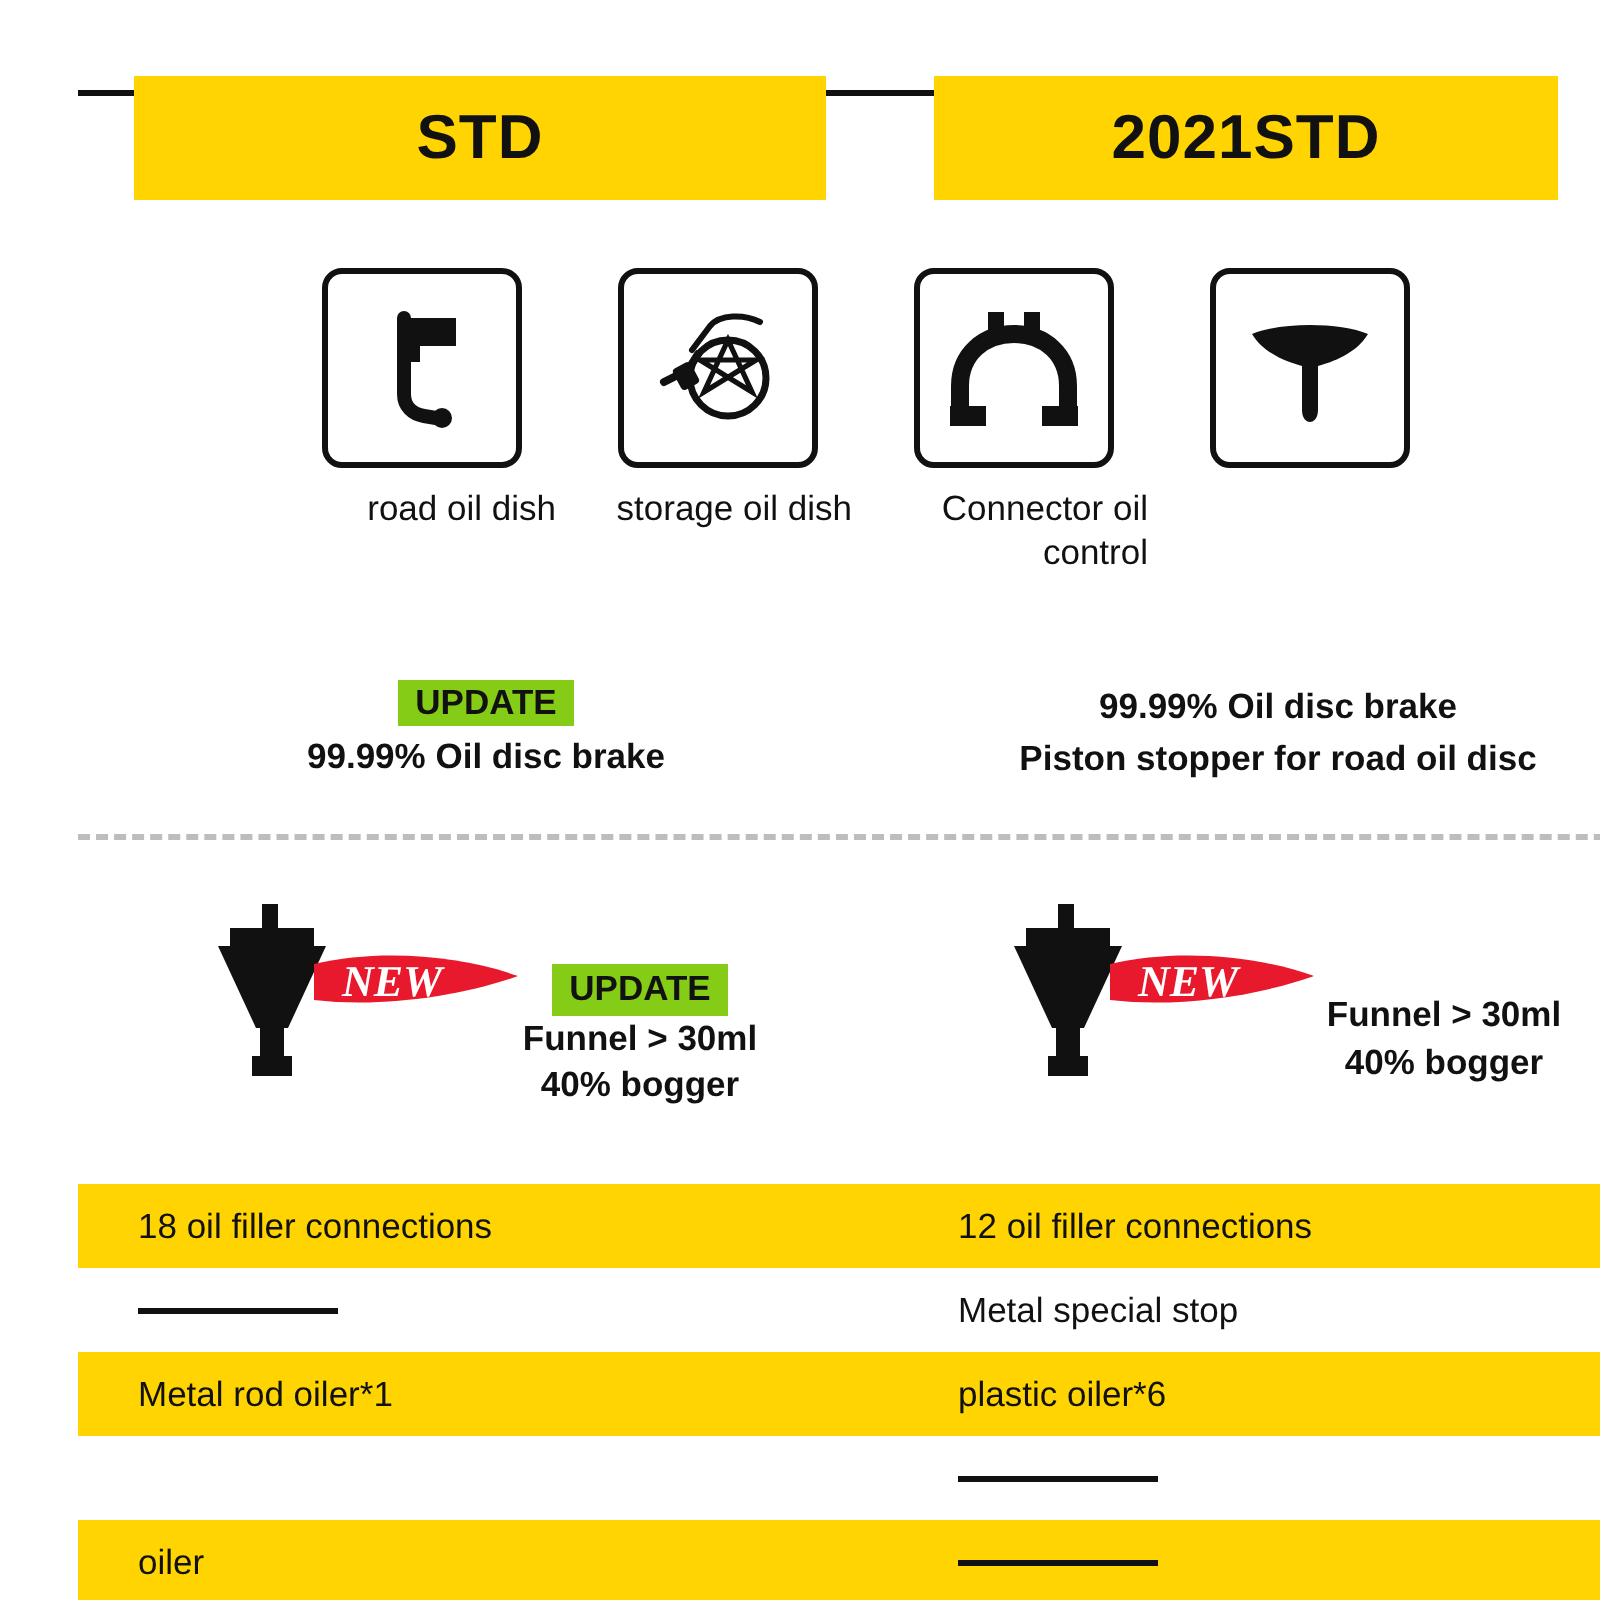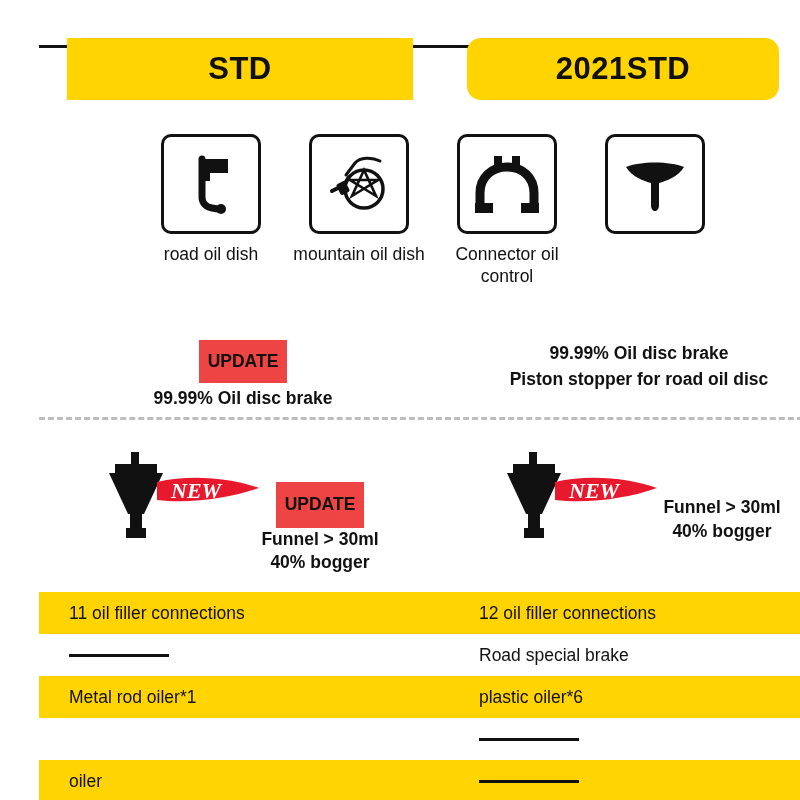--- a/index.html
+++ b/index.html
@@ -10,38 +10,38 @@
     color:#111;
     position:relative;
     overflow:hidden;
   }
   .wrap{position:relative;width:800px;height:800px;margin-left:39px;}
 
   
   .hdr{position:absolute;top:38px;height:62px;background:#FFD400;display:flex;align-items:center;justify-content:center;}
   .hdr span{font-size:31px;font-weight:bold;letter-spacing:.5px;color:#111;}
   .hdr-left{left:28px;width:346px;}
-  .hdr-right{left:428px;width:312px;border-radius:14px;}
+  .hdr-right{left:428px;width:312px;}
   .hdr-rule{position:absolute;height:3px;background:#111;top:45px;}
   .rule-a{left:0px;width:30px;}
   .rule-b{left:372px;width:58px;}
   .rule-c{left:772px;width:28px;}
 
   
   .icons{position:absolute;top:134px;left:0;width:800px;display:flex;}
   .icell{width:100px;}
   .icell.c1{margin-left:122px;}
   .icell.c2{margin-left:48px;}
   .icell.c3{margin-left:48px;}
   .icell.c4{margin-left:48px;}
   .ibox{width:100px;height:100px;border:3px solid #111;border-radius:10px;display:flex;align-items:center;justify-content:center;box-sizing:border-box;}
-  .ilab{margin-top:10px;text-align:center;font-size:17.5px;line-height:1.25;color:#111;width:134px;margin-left:-17px;}
-
-  
-  .upd-tag{display:inline-block;background:#ef4444;padding:11px 9px;font-size:17.5px;font-weight:bold;color:#111;}
+  .ilab{margin-top:10px;text-align:right;font-size:17.5px;line-height:1.25;color:#111;width:134px;margin-left:-17px;}
+
+  
+  .upd-tag{display:inline-block;background:#84cc16;padding:1px 9px;font-size:17.5px;font-weight:bold;color:#111;}
   .blk-left{position:absolute;top:340px;left:24px;width:360px;text-align:center;}
   .blk-left .line{font-size:17.5px;font-weight:bold;margin-top:5px;}
   .blk-right{position:absolute;top:340px;left:410px;width:380px;text-align:center;}
   .blk-right .line{font-size:17.5px;font-weight:bold;line-height:1.5;}
 
   
   .dashed{position:absolute;top:417px;left:0;width:800px;border-top:3px dashed #bdbdbd;}
 
   
   .funnel-sec{position:absolute;top:452px;left:0;width:672px;height:120px;}
@@ -93,21 +93,21 @@
     <div class="icell c2">
       <div class="ibox">
         <svg width="70" height="66" viewBox="0 0 70 66">
           <circle cx="40" cy="38" r="19" stroke="#111" stroke-width="3.5" fill="none"></circle>
           <path d="M40 19 L52 45 L26 29 L54 29 L28 45 Z" stroke="#111" stroke-width="2.6" fill="none"></path>
           <path d="M8 40 L20 34 L25 26" stroke="#111" stroke-width="4" fill="none" stroke-linecap="round"></path>
           <path d="M22 24 L31 12 C36 6 48 6 56 10" stroke="#111" stroke-width="3" fill="none" stroke-linecap="round"></path>
           <rect x="14" y="31" width="10" height="12" rx="2" transform="rotate(-28 19 37)" fill="#111"></rect>
         </svg>
       </div>
-      <div class="ilab">mountain oil dish</div>
+      <div class="ilab">storage oil dish</div>
     </div>
 
     <div class="icell c3">
       <div class="ibox">
         <svg width="70" height="62" viewBox="0 0 70 62">
           <rect x="22" y="3" width="8" height="11" fill="#111"></rect>
           <rect x="40" y="3" width="8" height="11" fill="#111"></rect>
           <path d="M8 56 L8 40 C8 24 20 14 35 14 C50 14 62 24 62 40 L62 56" stroke="#111" stroke-width="9" fill="none"></path>
           <rect x="3" y="50" width="18" height="10" fill="#111"></rect>
           <rect x="49" y="50" width="18" height="10" fill="#111"></rect>
@@ -175,30 +175,30 @@
       <div>Funnel &gt; 30ml</div>
       <div>40% bogger</div>
     </div>
 
   </div>
 
   <div class="rows">
 
     <div class="row">
       <div class="band" style="background:#FFD400;"></div>
-      <div class="cellL">11 oil filler connections</div>
+      <div class="cellL">18 oil filler connections</div>
       <div class="cellR">12 oil filler connections</div>
     </div>
 
     <div class="row">
       <div class="band" style="background:#ffffff;"></div>
       <div class="cellL">
           <span class="strike" style="width:100px;"></span>
         </div>
-      <div class="cellR">Road special brake</div>
+      <div class="cellR">Metal special stop</div>
     </div>
 
     <div class="row">
       <div class="band" style="background:#FFD400;"></div>
       <div class="cellL">Metal rod oiler*1</div>
       <div class="cellR">plastic oiler*6</div>
     </div>
 
     <div class="row">
       <div class="band" style="background:#ffffff;"></div>

